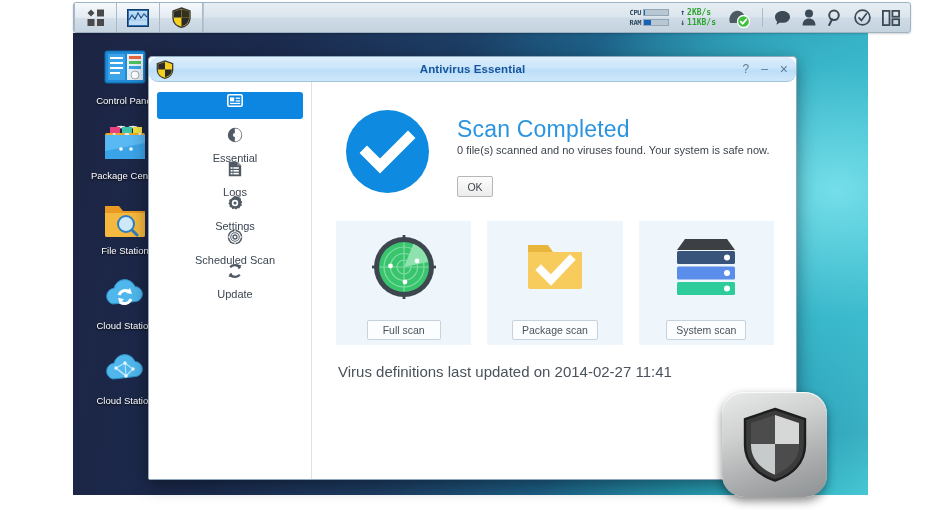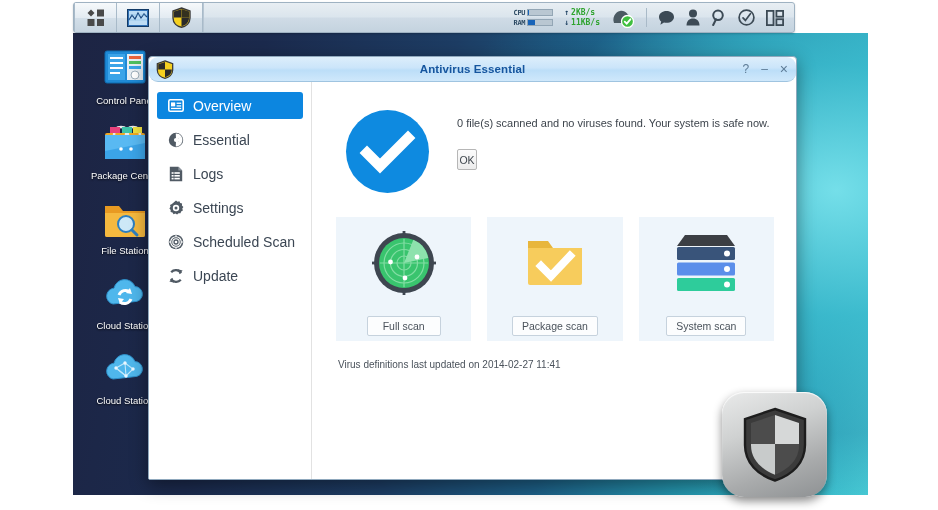--- a/index.html
+++ b/index.html
@@ -37,21 +37,21 @@
       radial-gradient(1px 1px at 670px 380px, rgba(255,255,255,.55) 50%, transparent 51%),
       radial-gradient(1px 1px at 100px 200px, rgba(255,255,255,.5) 50%, transparent 51%),
       radial-gradient(1.1px 1.1px at 200px 180px, rgba(255,255,255,.45) 50%, transparent 51%),
       radial-gradient(1px 1px at 600px 440px, rgba(255,255,255,.5) 50%, transparent 51%),
       radial-gradient(1.3px 1.3px at 780px 210px, rgba(255,255,255,.6) 50%, transparent 51%),
       radial-gradient(1px 1px at 480px 120px, rgba(255,255,255,.45) 50%, transparent 51%);
   }
 
   
   .taskbar {
-    position: absolute; left: 73px; top: 2px; width: 722px; height: 31px;
+    position: absolute; left: 73px; top: 2px; width: 838px; height: 31px;
     background: linear-gradient(180deg,#e8eef3 0%, #dbe5ed 48%, #cfdbe6 52%, #c4d3df 100%);
     border: 1px solid #9fb2c2; border-radius: 3px;
     display: flex; align-items: center;
     box-shadow: 0 1px 2px rgba(0,0,0,.18);
   }
   .tb-left { display: flex; height: 100%; }
   .tb-btn {
     width: 43px; height: 100%;
     display: flex; align-items: center; justify-content: center;
     border-right: 1px solid #a8bac9;
@@ -95,34 +95,34 @@
   }
   .title-icon { margin-left: 7px; width: 18px; height: 18px; position: relative; z-index: 2; }
   .win-ctrls { position: absolute; right: 8px; display: flex; align-items: center; gap: 12px; z-index: 2; }
   .win-ctrls div { font-size: 12px; color: #5d7b96; line-height: 12px; cursor: default; }
 
   .wbody { display: flex; height: 399px; }
   .sidebar { width: 163px; background: #fff; border-right: 1px solid #e2e2e2; padding-top: 10px; flex-shrink: 0; }
   .sb-item {
     display: flex; align-items: center; gap: 9px;
     height: 27px; margin: 0 8px 7px 8px; padding-left: 10px;
-    border-radius: 3px; font-size: 14px; color: #3b4653;
+    border-radius: 3px; font-size: 11px; color: #3b4653; flex-direction: column;
   }
   .sb-item.active { background: #0c86e0; color: #fff; }
   .sb-ico { width: 17px; height: 17px; display:flex; align-items:center; justify-content:center; flex-shrink:0; }
 
   .content { flex: 1; padding: 22px 22px 0 24px; position: relative; }
 
   .status-row { display: flex; align-items: flex-start; gap: 28px; padding-left: 10px; }
   .check-circle { width: 83px; height: 83px; border-radius: 50%; background: #0e8ae0; flex-shrink: 0; position: relative; margin-top: 6px; }
   .status-txt { padding-top: 12px; }
   .status-title { font-size: 23px; color: #2a94e0; font-weight: normal; letter-spacing: .2px; }
   .status-desc { font-size: 11px; color: #3d444c; margin-top: 1px; }
   .ok-btn {
-    margin-top: 20px; width: 20px; height: 21px;
+    margin-top: 20px; width: 36px; height: 21px;
     background: linear-gradient(180deg,#fcfcfc,#ececec);
     border: 1px solid #b6b6b6; border-radius: 2px;
     font-size: 10.5px; color: #41484f; font-family: "Liberation Sans", sans-serif;
     display: flex; align-items: center; justify-content: center;
   }
 
   .cards { display: flex; gap: 16px; margin-top: 24px; }
   .card {
     flex: 1; height: 124px; background: #eef5fb;
     display: flex; flex-direction: column; align-items: center; justify-content: flex-start;
@@ -131,21 +131,21 @@
   }
   .card-ico { height: 64px; display:flex; align-items:center; justify-content:center; }
   .card-btn {
     margin-top: 8px; min-width: 74px; height: 20px; padding: 0 9px;
     background: #fcfdfe; border: 1px solid #c6d2dd; border-radius: 2px;
     font-size: 10.5px; color: #4a525b;
     display: flex; align-items: center; justify-content: center;
   }
 
   .footnotes { margin-top: 18px; padding-left: 2px; }
-  .footnotes p { font-size: 10px; color: #4a525b; margin-bottom: 12px; }
+  .footnotes p { font-size: 15px; color: #4a525b; margin-bottom: 12px; }
 
   
   .applogo {
     position: absolute; left: 722px; top: 392px; width: 105px; height: 105px;
     border-radius: 22px;
     background: linear-gradient(160deg,#e9eaea 0%,#cfd1d1 35%,#a9abac 70%,#8e9193 100%);
     box-shadow: 0 4px 10px rgba(0,0,0,.45), inset 0 1px 1px rgba(255,255,255,.9);
     display: flex; align-items: center; justify-content: center;
   }
 </style>
@@ -452,20 +452,21 @@
 
       <div class="content">
 
         <div class="status-row">
           <div class="check-circle">
             <svg width="83" height="83" viewBox="0 0 83 83" style="position:absolute;left:0;top:0">
               <polyline points="21,43 34,56 62,28" fill="none" stroke="#fff" stroke-width="10.5" stroke-linecap="square" stroke-linejoin="miter"></polyline>
             </svg>
           </div>
           <div class="status-txt">
+            <div class="status-title">Scan Completed</div>
             <div class="status-desc">0 file(s) scanned and no viruses found. Your system is safe now.</div>
             <div class="ok-btn">OK</div>
           </div>
         </div>
 
         <div class="cards">
 
           <div class="card">
             <div class="card-ico">
               <svg width="64" height="64" viewBox="0 0 64 64">

